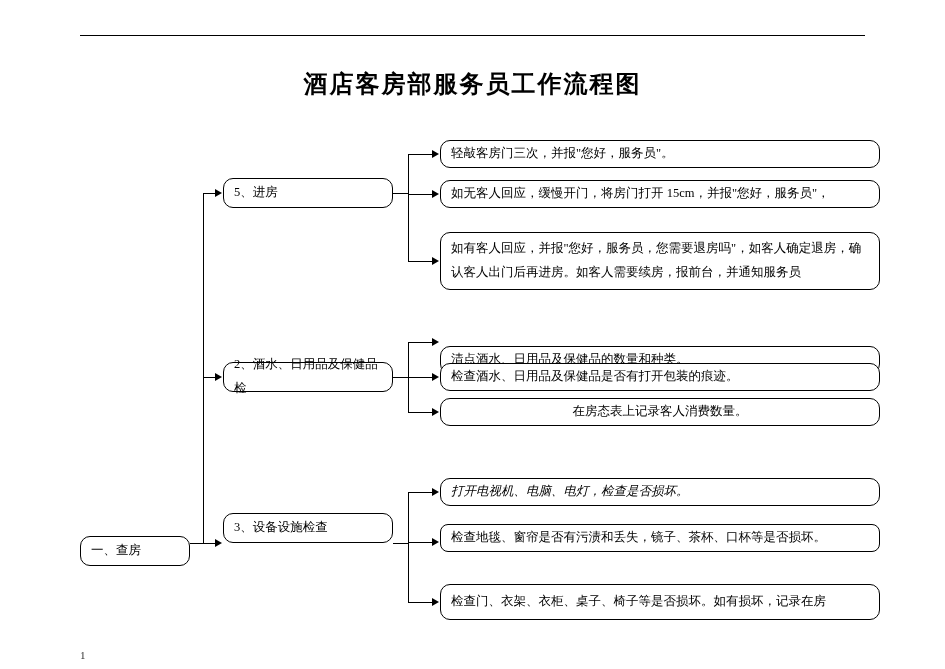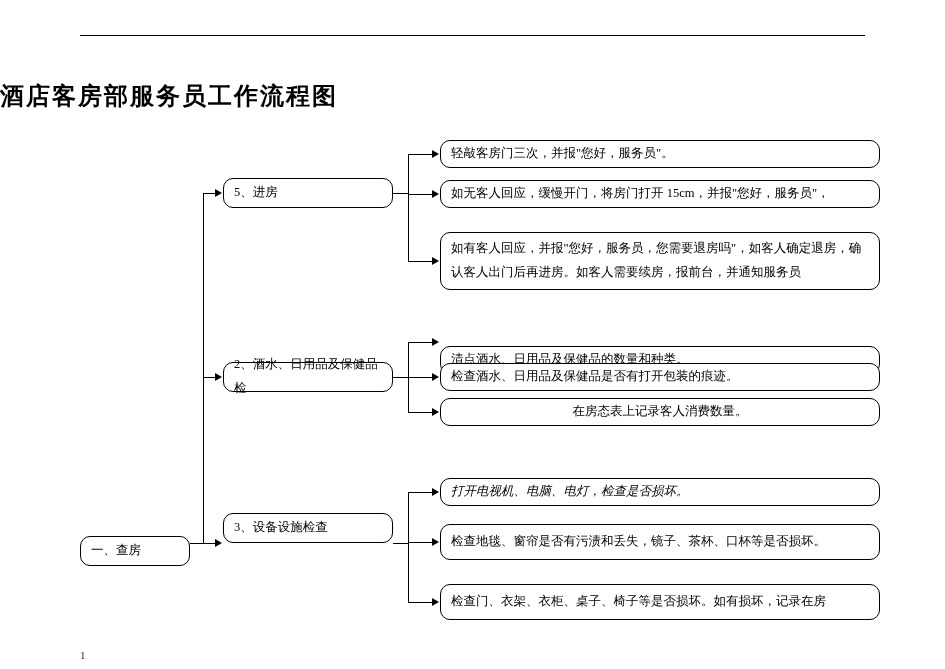--- a/index.html
+++ b/index.html
@@ -15,22 +15,22 @@
       position: absolute;
       left: 80px;
       right: 80px;
       top: 35px;
       height: 1px;
       background: #000;
     }
     .title {
       position: absolute;
       width: 100%;
-      top: 80px;
-      text-align: left;
+      top: 68px;
+      text-align: center;
       font-size: 24px;
       font-weight: bold;
       letter-spacing: 2px;
     }
     .box {
       position: absolute;
       border: 1px solid #000;
       border-radius: 10px;
       background: #fff;
       font-size: 12.5px;
@@ -96,21 +96,21 @@
 <div class="box" style="left:440px; top:363px; width:440px; height:28px;text-align:center;">
   <span>检查酒水、日用品及保健品是否有打开包装的痕迹。</span>
 </div>
 <div class="box" style="left:440px; top:398px; width:440px; height:28px;justify-content:center;">
   <span>在房态表上记录客人消费数量。</span>
 </div>
 
 <div class="box" style="left:440px; top:478px; width:440px; height:28px;font-style:italic;">
   <span>打开电视机、电脑、电灯，检查是否损坏。</span>
 </div>
-<div class="box" style="left:440px; top:524px; width:440px; height:36px;">
+<div class="box" style="left:440px; top:524px; width:440px; height:28px;border-radius:8px;">
   <span>检查地毯、窗帘是否有污渍和丢失，镜子、茶杯、口杯等是否损坏。</span>
 </div>
 <div class="box" style="left:440px; top:584px; width:440px; height:36px;border-radius:10px;">
   <span>检查门、衣架、衣柜、桌子、椅子等是否损坏。如有损坏，记录在房</span>
 </div>
 
 <div class="hline" style="left:190px; top:543px; width:13px;"></div>
 
 <div class="vline" style="left:203px; top:193px; height:350px;"></div>
 

